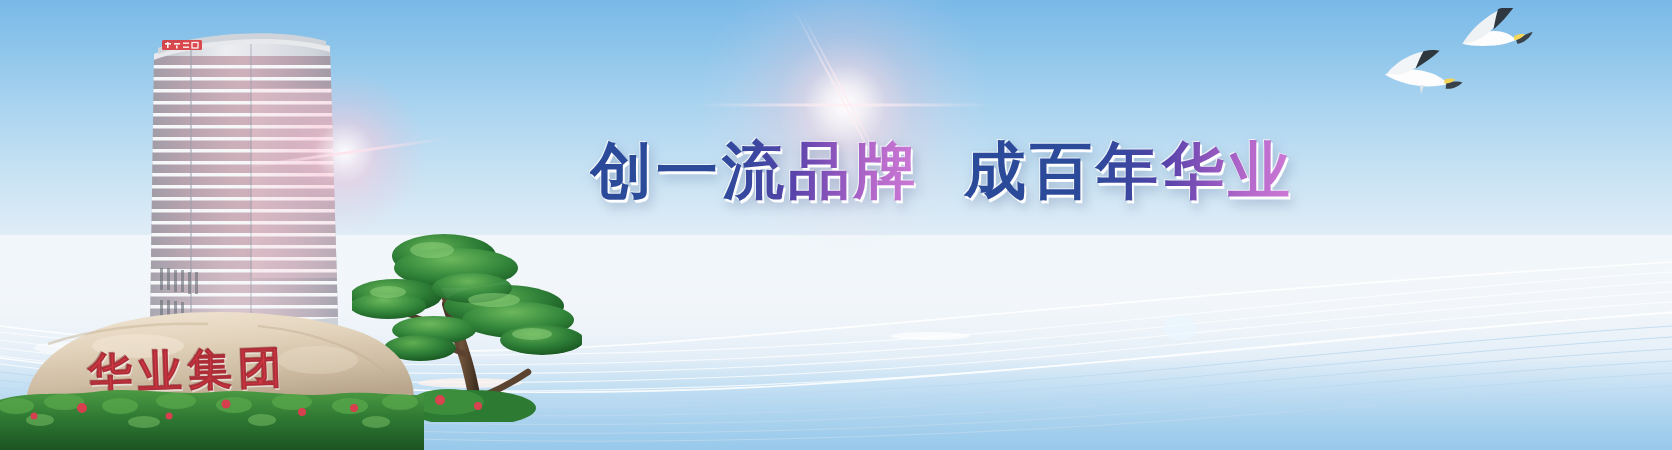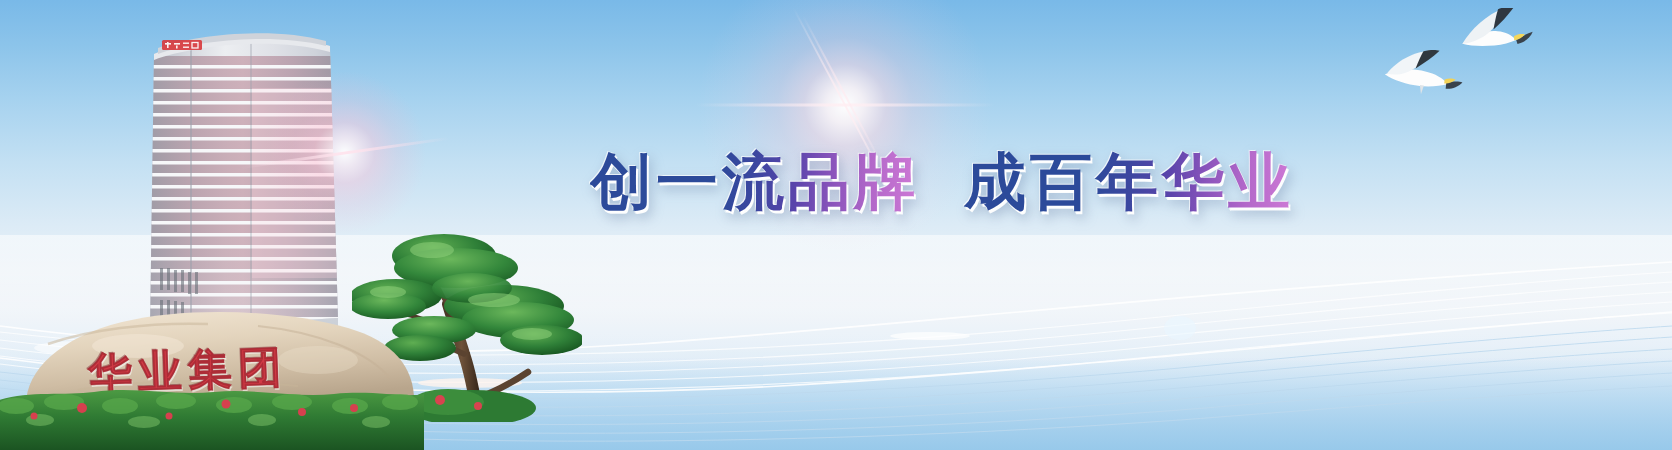--- a/index.html
+++ b/index.html
@@ -106,21 +106,21 @@
     white-space:nowrap; z-index:6; pointer-events:none;
     -webkit-text-stroke:.6px rgba(150,35,45,.6);
   }
 
   
   .hedge { position:absolute; left:-6px; bottom:0; width:430px; height:68px; z-index:7; }
   .hedge svg { display:block; width:100%; height:100%; }
 
   
   .slogan {
-    position:absolute; left:590px; top:143px; z-index:8;
+    position:absolute; left:590px; top:132px; z-index:8;
     font-family:"DejaVu Sans", sans-serif;
     font-size:62px; font-weight:bold;
     letter-spacing:4px;
     white-space:nowrap;
     line-height:1.25;
   }
   .slogan .seg {
     background:linear-gradient(90deg,
       #2c4a9a 0%, #2c4a9a 38%, #3c47a0 50%,
       #5a44ab 62%, #8c55bc 74%, #b267c9 85%, #cf7ad6 100%);

